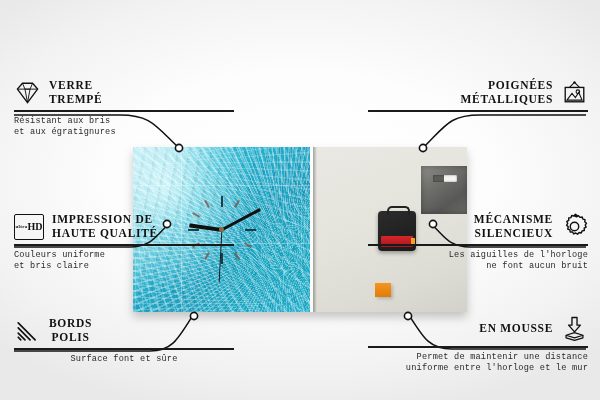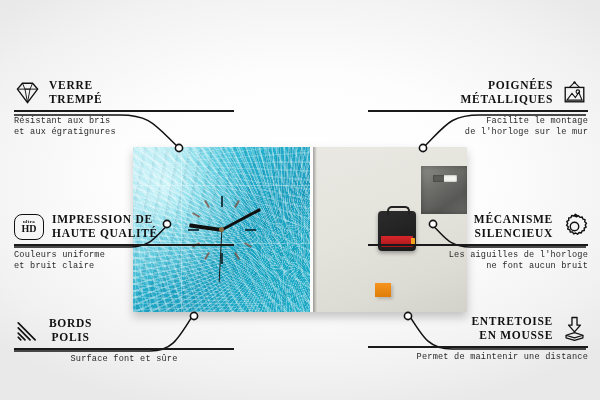--- a/index.html
+++ b/index.html
@@ -97,22 +97,22 @@
   .ico{width:27px;height:27px;flex:0 0 27px;color:#111;}
   .ico svg{display:block;width:100%;height:100%;}
 
   .f1{left:14px;top:40px;}
   .f2{left:14px;top:174px;}
   .f3{left:14px;top:278px;text-align:center;}
   .f4{right:12px;top:40px;}
   .f5{right:12px;top:174px;}
   .f6{right:12px;top:276px;}
 
-  .hd-badge{width:28px;height:24px;border:1.8px solid #111;border-radius:8px;
-     display:flex;flex-direction:column;align-items:center;justify-content:center;flex:0 0 28px;}
+  .hd-badge{width:28px;height:24px;border:1.8px solid #111;border-radius:2px;
+     display:flex;flex-direction:row;align-items:center;justify-content:center;flex:0 0 28px;}
   .hd-badge .u{font-size:5px;font-weight:bold;letter-spacing:.3px;line-height:1;color:#111;}
   .hd-badge .h{font-size:10px;font-weight:bold;line-height:1;color:#111;}
 
   .connectors{position:absolute;left:0;top:0;width:600px;height:400px;pointer-events:none;}
 </style>
 </head>
 <body>
 
 <div class="stage">
 
@@ -227,21 +227,21 @@
         <span class="h">HD</span>
       </span>
       <div class="title">
         <div>IMPRESSION DE</div>
         <div>HAUTE QUALITÉ</div>
       </div>
     </div>
     <div class="rule"></div>
     <div class="sub">
       <div>Couleurs uniforme</div>
-      <div>et bruit claire</div>
+      <div>et bris claire</div>
     </div>
   </div>
 
   <div class="feat f3">
     <div class="head">
       <span class="ico">
         <svg viewBox="0 0 32 32">
             <g stroke="currentColor" stroke-width="2" stroke-linecap="round">
           <path d="M5 7 L25 27"></path>
               <path d="M5 13 L19 27"></path>
@@ -271,24 +271,20 @@
         <svg viewBox="0 0 32 32">
             <rect x="5" y="10" width="22" height="17" fill="none" stroke="currentColor" stroke-width="1.6"></rect>
             <path d="M16 4 L10 10 M16 4 L22 10" fill="none" stroke="currentColor" stroke-width="1.3"></path>
             <circle cx="16" cy="4" r="1.4" fill="currentColor"></circle>
             <path d="M7 25 L13 17 L17 22 L21 16 L25 25 Z" fill="none" stroke="currentColor" stroke-width="1.3"></path>
             <circle cx="20" cy="15" r="2.1" fill="none" stroke="currentColor" stroke-width="1.3"></circle>
           </svg>
       </span>
     </div>
     <div class="rule"></div>
-    <div class="sub">
-      <div>Facilite le montage</div>
-      <div>de l'horloge sur le mur</div>
-    </div>
   </div>
 
   <div class="feat right f5">
     <div class="head">
       <div class="title">
         <div>MÉCANISME</div>
         <div>SILENCIEUX</div>
       </div>
       <span class="ico">
         <svg viewBox="0 0 32 32">
@@ -300,30 +296,30 @@
     <div class="rule"></div>
     <div class="sub">
       <div>Les aiguilles de l'horloge</div>
       <div>ne font aucun bruit</div>
     </div>
   </div>
 
   <div class="feat right f6">
     <div class="head">
       <div class="title">
-        <div>ENTRETOISE</div>
         <div>EN MOUSSE</div>
       </div>
       <span class="ico">
         <svg viewBox="0 0 32 32">
             <path d="M13 3 h6 v9 h4 l-7 8 -7-8 h4 Z" fill="none" stroke="currentColor" stroke-width="1.6" stroke-linejoin="round"></path>
             <path d="M16 21 l10 3 -10 3 -10-3 Z" fill="none" stroke="currentColor" stroke-width="1.5" stroke-linejoin="round"></path>
             <path d="M6 24 v3 l10 3 10-3 v-3" fill="none" stroke="currentColor" stroke-width="1.5" stroke-linejoin="round"></path>
           </svg>
       </span>
     </div>
     <div class="rule"></div>
     <div class="sub">
       <div>Permet de maintenir une distance</div>
+      <div>uniforme entre l'horloge et le mur</div>
     </div>
   </div>
 
 </div>
 
 </body></html>

